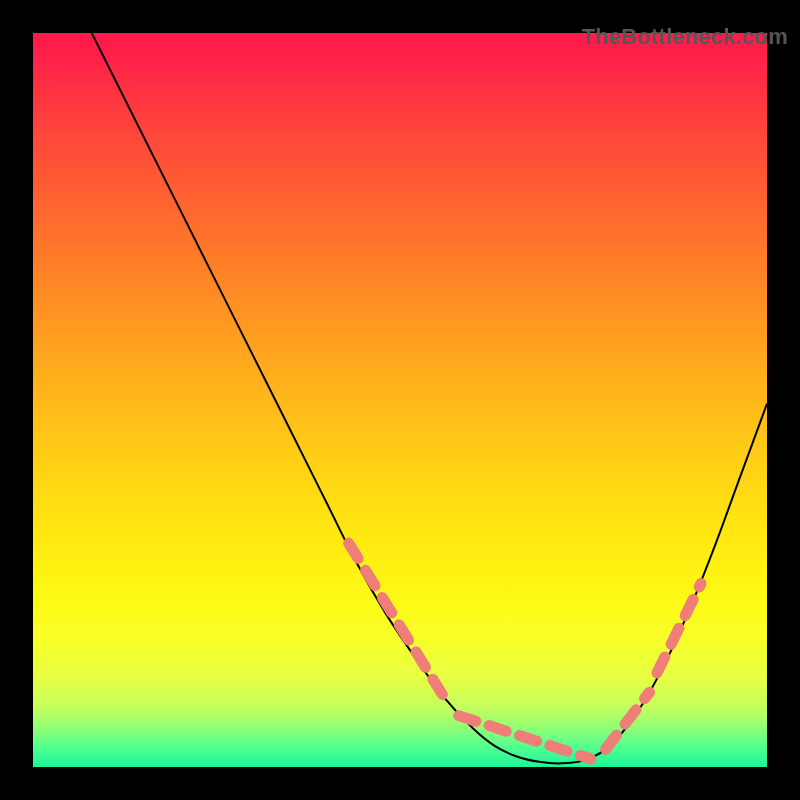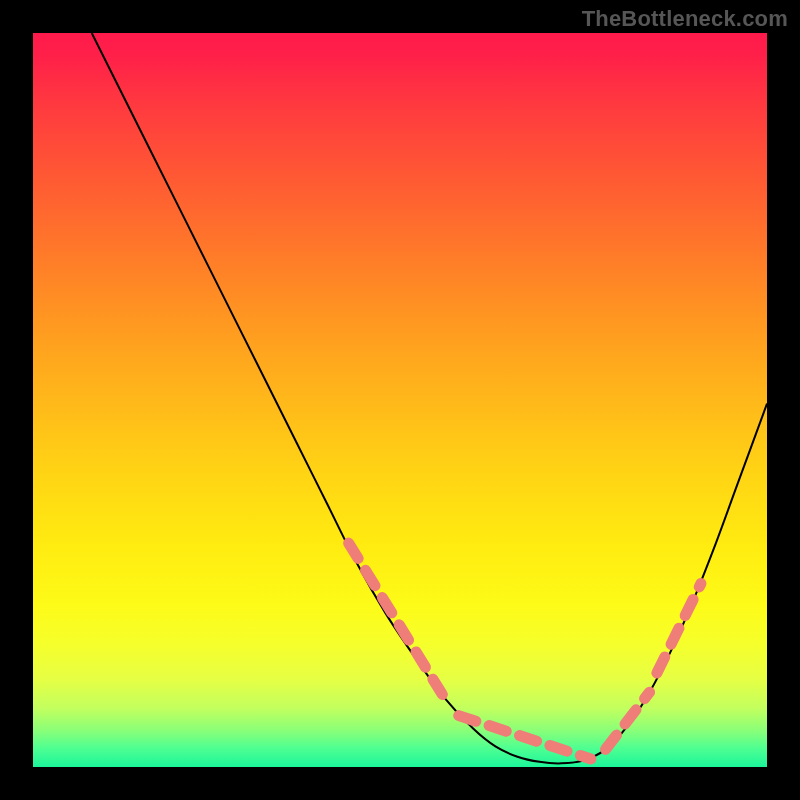--- a/index.html
+++ b/index.html
@@ -32,21 +32,21 @@
   .curve-svg {
     position: absolute;
     left: 0;
     top: 0;
     width: 100%;
     height: 100%;
     overflow: visible;
   }
   .watermark {
     position: absolute;
-    top: 6px;
+    top: 24px;
     right: 12px;
     font-family: Arial, Helvetica, sans-serif;
     font-size: 22px;
     font-weight: 600;
     color: #565656;
     letter-spacing: 0.2px;
     user-select: none;
   }
 </style>
 </head>

